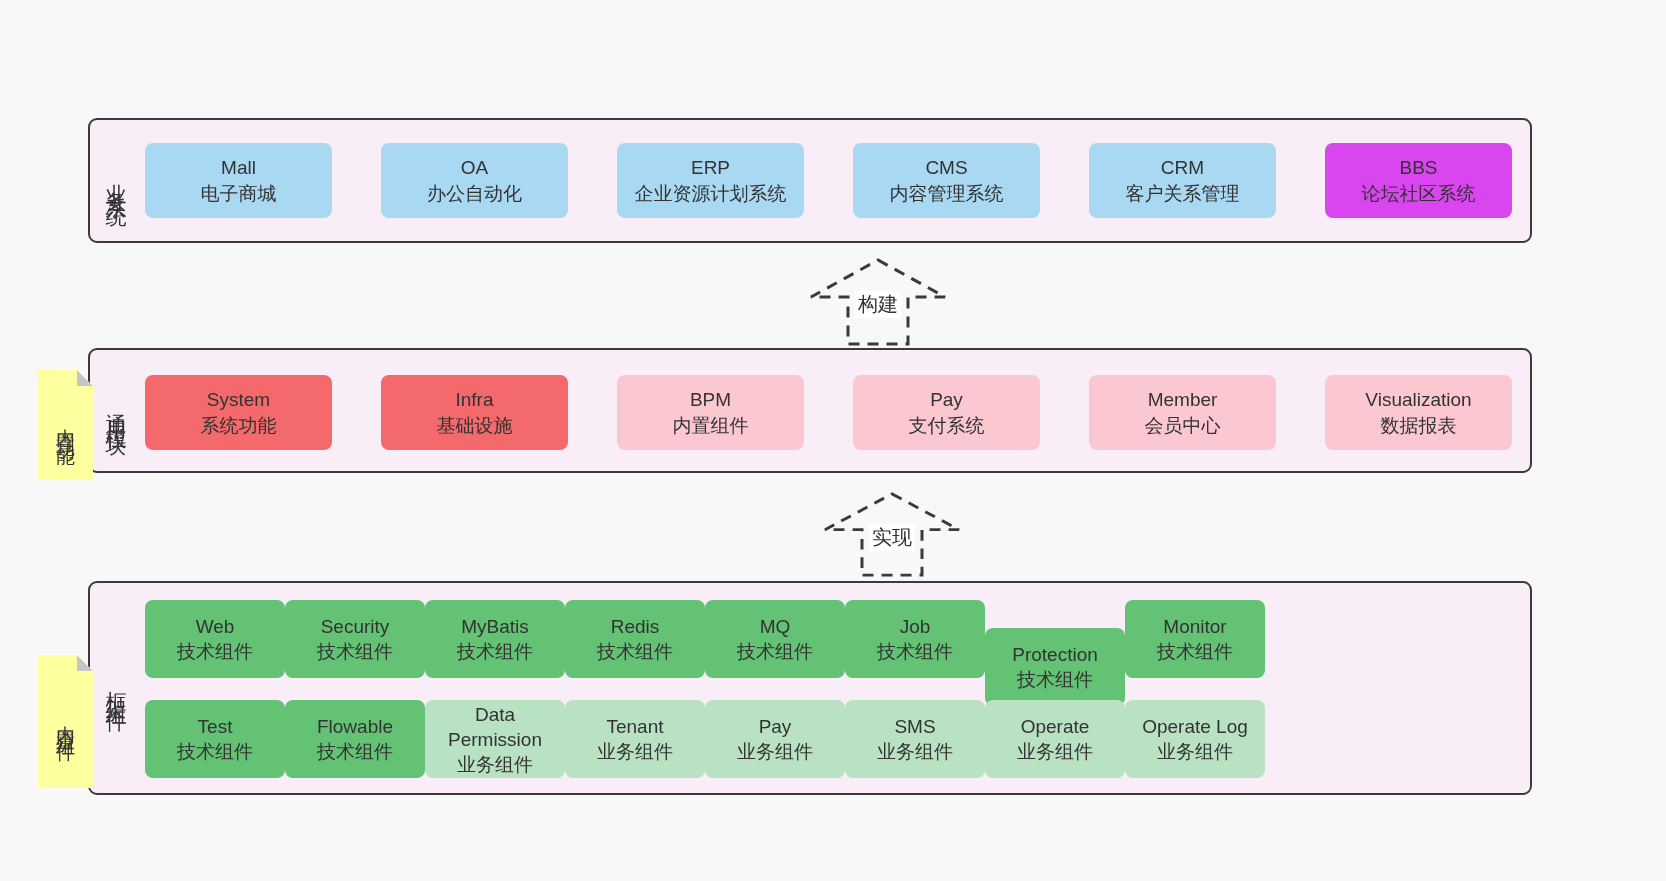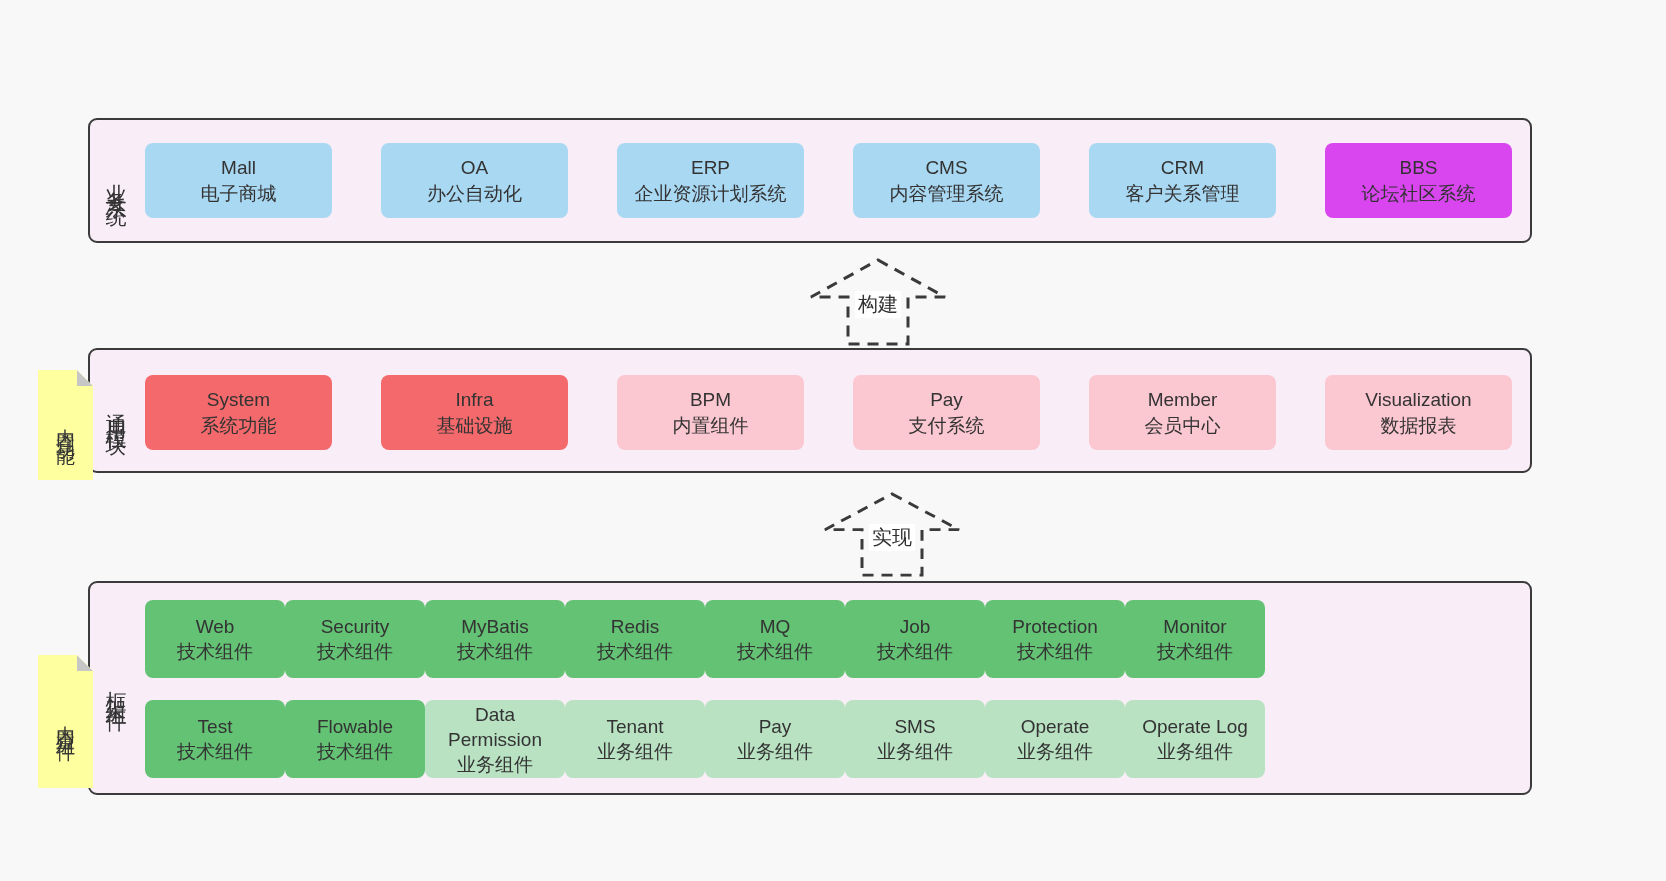--- a/index.html
+++ b/index.html
@@ -224,21 +224,21 @@
           <div>技术组件</div>
         </div>
         <div class="box" style="background: rgb(99, 194, 116);">
           <div>MQ</div>
           <div>技术组件</div>
         </div>
         <div class="box" style="background: rgb(99, 194, 116);">
           <div>Job</div>
           <div>技术组件</div>
         </div>
-        <div class="box" style="background: rgb(99, 194, 116);">
+        <div class="box" style="background: rgb(99, 194, 116); margin-top: 28px;">
           <div>Protection</div>
           <div>技术组件</div>
         </div>
         <div class="box" style="background: rgb(99, 194, 116);">
           <div>Monitor</div>
           <div>技术组件</div>
         </div>
       </div>
     <div class="box-row row-narrow" style="top:117px;">
         <div class="box" style="background: rgb(99, 194, 116);">

